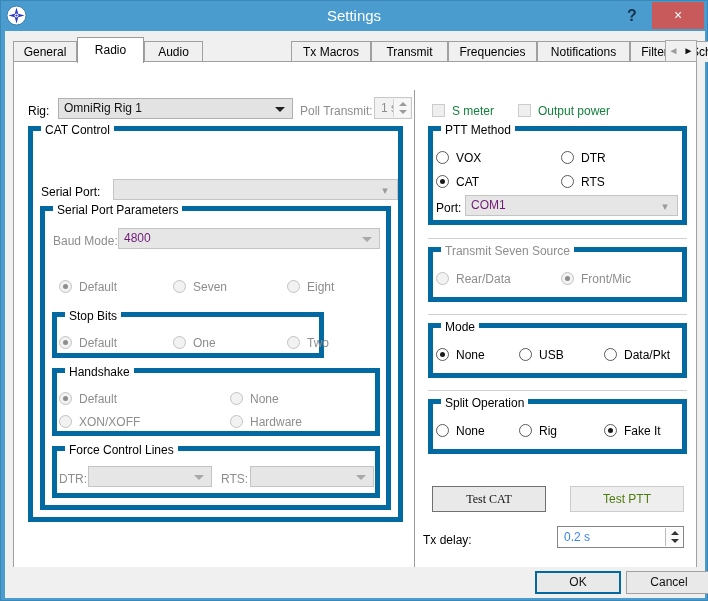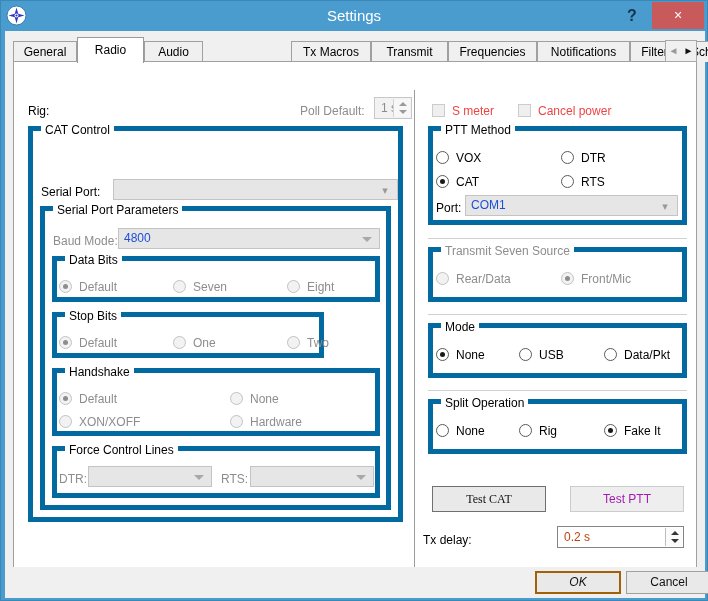--- a/index.html
+++ b/index.html
@@ -212,36 +212,36 @@
     background: #ffffff;
   }
   .checkbox .ctext {
     position: absolute;
     left: 20px; top: 0;
     line-height: 16px;
     font-size: 12px;
     color: #000;
   }
   .checkbox.dis .box { border-color: #cccccc; background: #efefef; }
-  .checkbox.dis .ctext { color: #ef4444; }
+  .checkbox.dis .ctext { color: #15803d; }
 
   
   .combo {
     position: absolute;
     height: 21px;
     background: #e6e6e6;
     border: 1px solid #c4c4c4;
     cursor: default;
   }
   .combo .ctxt {
     position: absolute;
     left: 5px; top: 0;
     line-height: 19px;
     font-size: 12px;
-    color: #1d4ed8;
+    color: #701a75;
     white-space: nowrap;
     overflow: hidden;
   }
   .combo.enabled { background: #e3e3e3; border-color: #b0b0b0; }
   .combo.enabled .ctxt { color: #111; }
   .combo .arrow-solid {
     position: absolute;
     right: 7px; top: 8px;
     width: 0; height: 0;
     border-left: 5px solid transparent;
@@ -276,21 +276,21 @@
   }
   .spin.enabled { border-color: #848484; background: #ffffff; }
   .spin .stxt {
     position: absolute;
     left: 6px; top: 0;
     line-height: 20px;
     font-size: 12px;
     color: #8d8d8d;
     white-space: nowrap;
   }
-  .spin.enabled .stxt { color: #c2410c; }
+  .spin.enabled .stxt { color: #3b82f6; }
   .spin .btns {
     position: absolute;
     right: 1px; top: 1px;
     width: 17px; height: 18px;
     border-left: 1px solid #d3d3d3;
     background: #f7f7f7;
   }
   .spin.enabled .btns { border-left: 1px solid #bdbdbd; background: #fbfbfb; }
   .spin .btns .up, .spin .btns .dn {
     position: absolute;
@@ -309,21 +309,21 @@
     position: absolute;
     height: 26px;
     background: #e9e9e9;
     border: 1px solid #707070;
     text-align: center;
     font-size: 12px;
     color: #111;
     cursor: default;
     line-height: 24px;
   }
-  .pbtn.dis { background: #eeeeee; border-color: #cccccc; color: #a21caf; }
+  .pbtn.dis { background: #eeeeee; border-color: #cccccc; color: #4d7c0f; }
 
   
   .hsep {
     position: absolute;
     height: 1px;
     background: #d0d0d0;
   }
 
   
   #bottombar {
@@ -337,21 +337,21 @@
     top: 4px;
     width: 86px; height: 23px;
     background: #e9e9e9;
     border: 1px solid #a0a0a0;
     line-height: 21px;
     text-align: center;
     font-size: 12px;
     color: #111;
     cursor: default;
   }
-  .dlgbtn.default { border: 2px solid #a16207; line-height: 19px; font-style: italic; }
+  .dlgbtn.default { border: 2px solid #0369a1; line-height: 19px; }
 </style>
 </head>
 <body>
 
 <div id="window">
 
   <div id="titlebar">
     <div id="app-icon">
       <svg width="21" height="21" viewBox="0 0 21 21">
         <circle cx="10.5" cy="10.5" r="9.5" fill="#ffffff" stroke="#3b7fb0" stroke-width="1"></circle>
@@ -382,22 +382,26 @@
         <div class="scroll-arrow" id="scroll-left">◄</div>
         <div class="scroll-arrow" id="scroll-right">►</div>
       </div>
     </div>
 
     <div id="tabpage">
 
       <div id="col-divider"></div>
 
       <span class="lbl" style="left:14px; top:42px;">Rig:</span>
-
-      <span class="lbl dis" style="left:286px; top:42px;">Poll Default:</span>
+      <div class="combo enabled" style="left:44px; top:36px; width:235px;">
+        <span class="ctxt">OmniRig Rig 1</span>
+        <span class="arrow-solid"></span>
+      </div>
+
+      <span class="lbl dis" style="left:286px; top:42px;">Poll Transmit:</span>
       <div class="spin" style="left:360px; top:35px; width:38px;">
         <span class="stxt">1 s</span>
         <span class="btns">
           <span class="up"></span>
           <span class="dn"></span>
         </span>
       </div>
 
       <div class="group" style="left:14px; top:64px; width:375px; height:396px;">
         <span class="gtitle">CAT Control</span>
@@ -412,23 +416,20 @@
       <div class="group" style="left:26px; top:144px; width:351px; height:304px;">
         <span class="gtitle">Serial Port Parameters</span>
       </div>
 
       <span class="lbl dis" style="left:39px; top:172px;">Baud Mode:</span>
       <div class="combo" style="left:104px; top:166px; width:262px;">
         <span class="ctxt">4800</span>
         <span class="arrow-gray"></span>
       </div>
 
-      <div class="group" style="left:38px; top:194px; width:328px; height:46px;">
-        <span class="gtitle">Data Bits</span>
-      </div>
       <div class="radio dis checked" style="left:45px; top:217px;">
         <span class="dot"></span>
         <span class="rtext">Default</span>
       </div>
       <div class="radio dis" style="left:159px; top:217px;">
         <span class="dot"></span>
         <span class="rtext">Seven</span>
       </div>
       <div class="radio dis" style="left:273px; top:217px;">
         <span class="dot"></span>
@@ -484,21 +485,21 @@
         <span class="ctxt"></span>
         <span class="arrow-gray"></span>
       </div>
 
       <div class="checkbox dis" style="left:418px; top:41px;">
         <span class="box"></span>
         <span class="ctext">S meter</span>
       </div>
       <div class="checkbox dis" style="left:504px; top:41px;">
         <span class="box"></span>
-        <span class="ctext">Cancel power</span>
+        <span class="ctext">Output power</span>
       </div>
 
       <div class="group" style="left:414px; top:64px; width:259px; height:99px;">
         <span class="gtitle">PTT Method</span>
       </div>
       <div class="radio" style="left:422px; top:88px;">
         <span class="dot"></span>
         <span class="rtext">VOX</span>
       </div>
       <div class="radio" style="left:547px; top:88px;">

